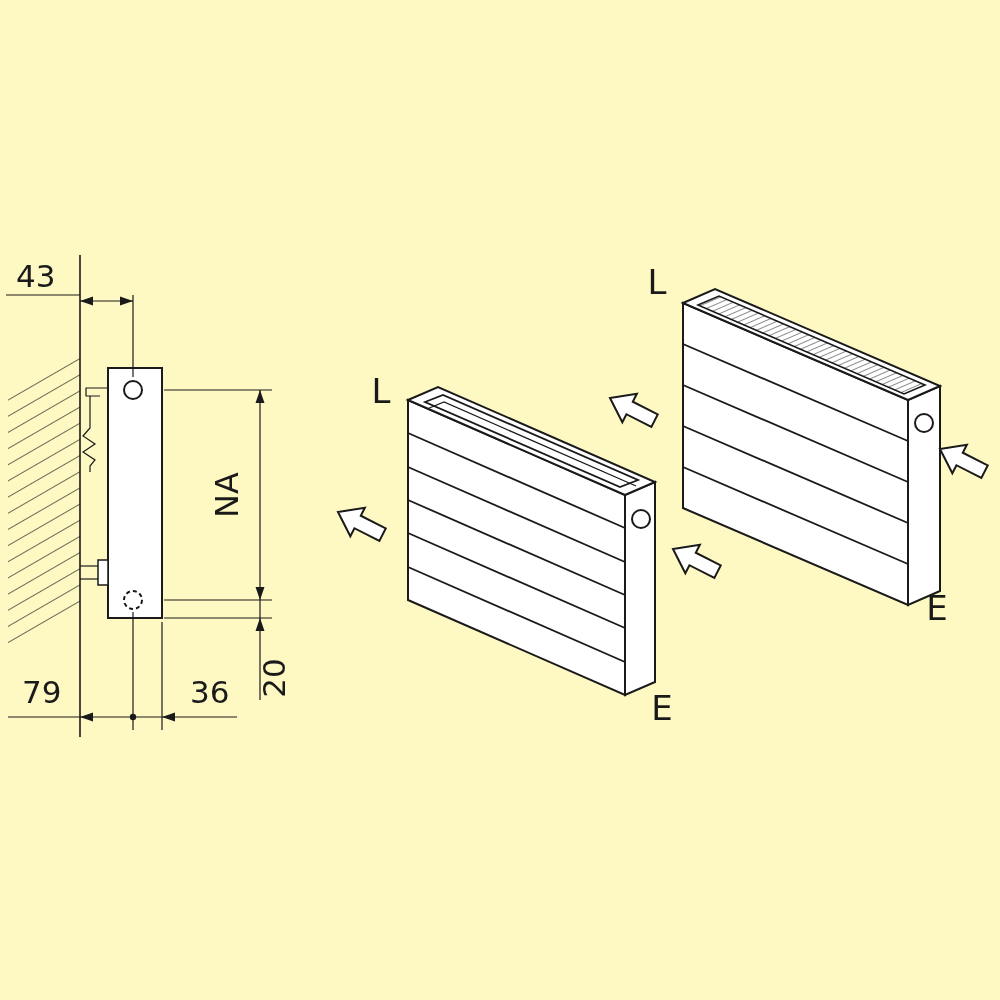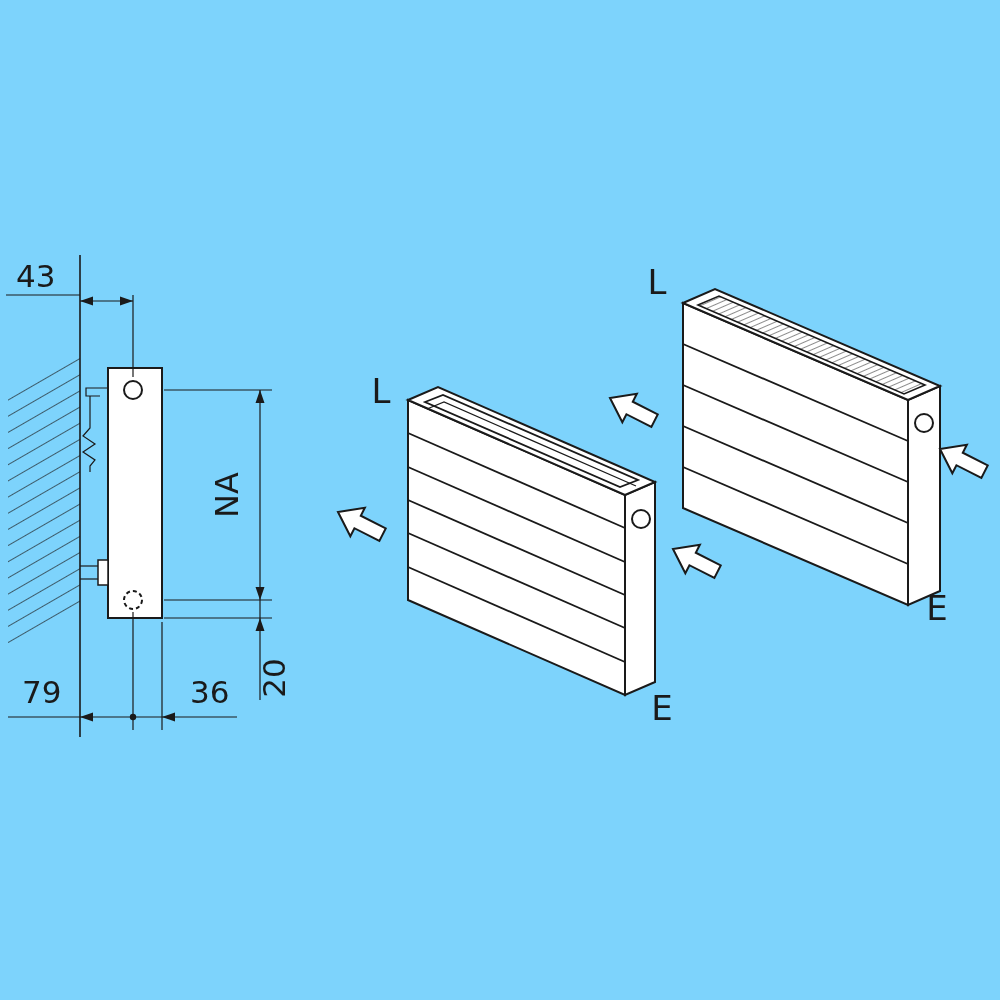--- a/index.html
+++ b/index.html
@@ -7,21 +7,21 @@
     padding: 0;
     background: #ffffff;
     width: 1000px;
     height: 1000px;
     font-family: "DejaVu Sans", sans-serif;
   }
   .canvas {
     position: relative;
     width: 1000px;
     height: 1000px;
-    background: #7dd3fc;
+    background: #fef9c3;
     overflow: hidden;
   }
   svg { display: block; }
   svg text {
     font-family: "DejaVu Sans", sans-serif;
     fill: #1a1a1a;
   }
   .obj  { stroke: #1a1a1a; stroke-width: 2;   fill: #ffffff; }
   .objn { stroke: #1a1a1a; stroke-width: 2;   fill: none; }
   .thin { stroke: #1a1a1a; stroke-width: 1.2; fill: none; }

